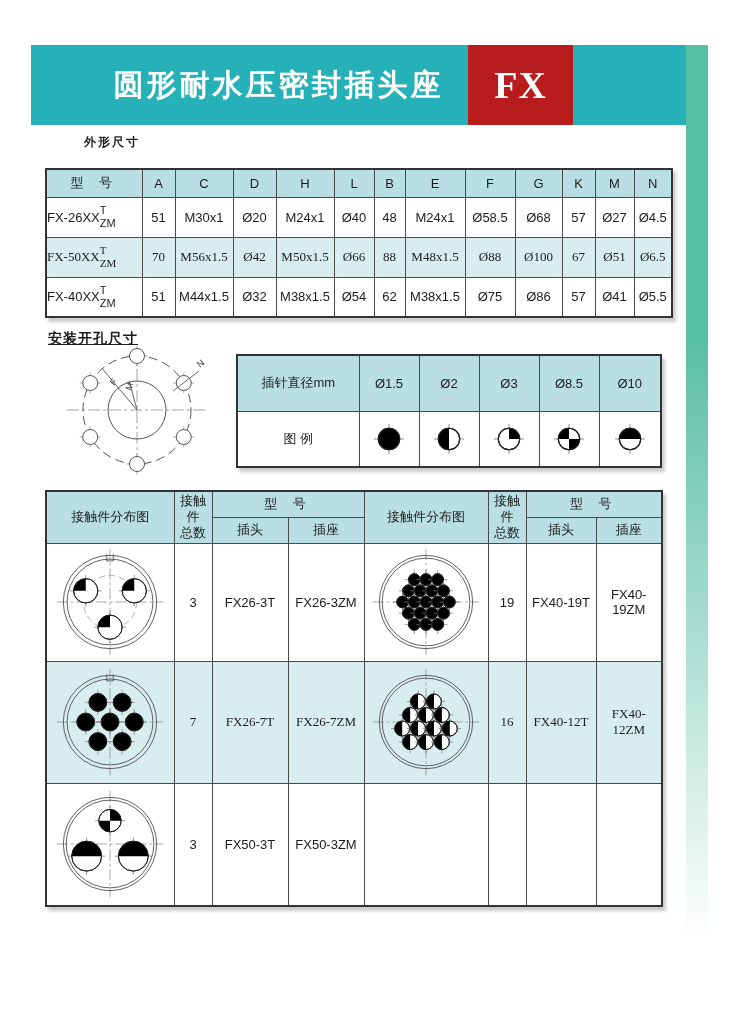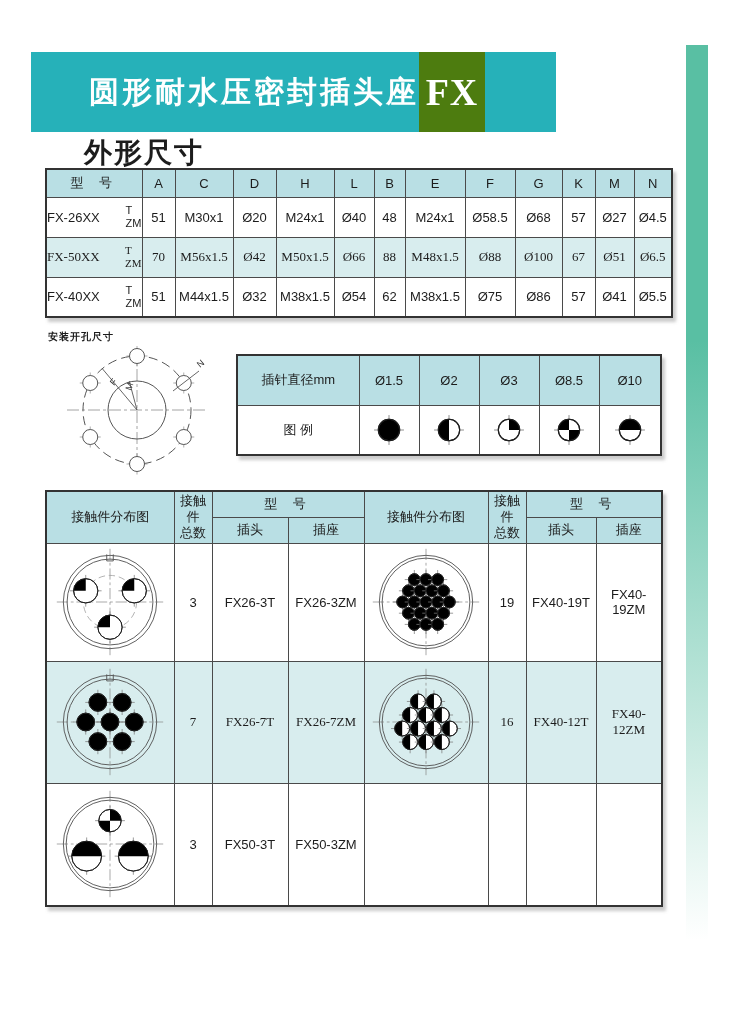--- a/index.html
+++ b/index.html
@@ -1,67 +1,67 @@
 <!DOCTYPE html>
 <html style="--hdr: #b9dfe4; --shade: #d8edee;"><head>
 <meta charset="utf-8">
 <style>
   html,body { margin:0; padding:0; background:#ffffff; }
   body { font-family:"Liberation Sans", sans-serif; color:#1c1c1c; }
   #page { position:relative; width:750px; height:1024px; background:#fff; overflow:hidden; }
 
   
-  .banner { position:absolute; left:31px; top:45px; width:525px; height:80px; display:flex;margin-top:7px; }
+  .banner { position:absolute; left:31px; top:45px; width:655px; height:80px; display:flex; }
   .banner-title-wrap { flex:1; display:flex; align-items:center; justify-content:center; padding-left:58px; }
   .banner-title { color:#fff; font-size:30px; font-weight:bold; letter-spacing:3px; white-space:nowrap; }
   .series-box { width:105px; display:flex; align-items:center; justify-content:center; }
   .series-label { color:#fff; font-family:"Liberation Serif", serif; font-size:38px; font-weight:bold; letter-spacing:1px; }
   .banner-tail { width:113px; }
 
   
   .side-strip { position:absolute; left:686px; top:45px; width:22px; height:923px; }
 
-  .sec-title-outline { position:absolute; left:84px; top:134px; font-size:28px; font-weight:bold; letter-spacing:2px; }
-  .sec-title-mounting { position:absolute; left:48px; top:330px; font-size:10px; font-weight:bold; letter-spacing:1px; }
+  .sec-title-outline { position:absolute; left:84px; top:134px; font-size:12px; font-weight:bold; letter-spacing:2px; }
+  .sec-title-mounting { position:absolute; left:48px; top:330px; font-size:14px; font-weight:bold; letter-spacing:1px;text-decoration:underline; }
 
   table.sheet { border-collapse:collapse; table-layout:fixed; background:#fff; border:2px solid #333;
                 box-shadow:3px 4px 3px rgba(110,110,110,.35); }
   .sheet th, .sheet td { border:1px solid #4a4a4a; text-align:center; vertical-align:middle;
                          padding:0; font-weight:normal; font-size:13px; overflow:hidden; }
   .hdr { background:var(--hdr,#b9dfe4); }
   .shade { background:var(--shade,#d8edee);font-family:Liberation Serif, serif; }
 
   #dim-table { position:absolute; left:45px; top:168px; width:616px; }
   #dim-table thead tr { height:28px; }
   #dim-table tbody tr { height:40px; }
-  .model-flex { display:flex; align-items:center; justify-content:space-between; gap:5px; }
+  .model-flex { display:flex; align-items:center; justify-content:flex-start; }
   .tzm { display:flex; flex-direction:column; font-size:11px; line-height:1.15; text-align:left; }
   .model-hdr { letter-spacing:6px;margin-left:25px; }
 
   #mounting { position:absolute; left:36px; top:346px; width:202px; height:132px; }
 
   #pin-table { position:absolute; left:236px; top:354px; width:424px; }
-  #pin-table tr { height:50px; }
+  #pin-table tr { height:56px; }
   .sym-cell svg { display:block; margin:0 auto; }
 
   #contacts-table { position:absolute; left:45px; top:490px; width:616px; }
   #contacts-table thead tr { height:26px; }
   .count2 { font-size:12.5px; line-height:1.25;margin-left:44px; }
   .diag-cell svg { display:block; margin:2px auto; }
 </style>
 </head>
 <body>
 
 <div id="page">
 
   <div class="banner" id="banner" style="background: rgb(38, 177, 185);">
     <div class="banner-title-wrap">
       <span class="banner-title">圆形耐水压密封插头座</span>
     </div>
-    <div class="series-box" id="series-box" style="background: #4d7c0f;">
+    <div class="series-box" id="series-box" style="background: #b91c1c;">
       <span class="series-label">FX</span>
     </div>
     <div class="banner-tail"></div>
   </div>
 
   <div class="side-strip" id="side-strip" style="background: linear-gradient(rgb(89, 191, 163) 0%, rgb(89, 191, 163) 32%, rgba(89, 191, 163, 0) 97%);"></div>
 
   <div class="sec-title-outline">外形尺寸</div>
 
   <table class="sheet" id="dim-table">

